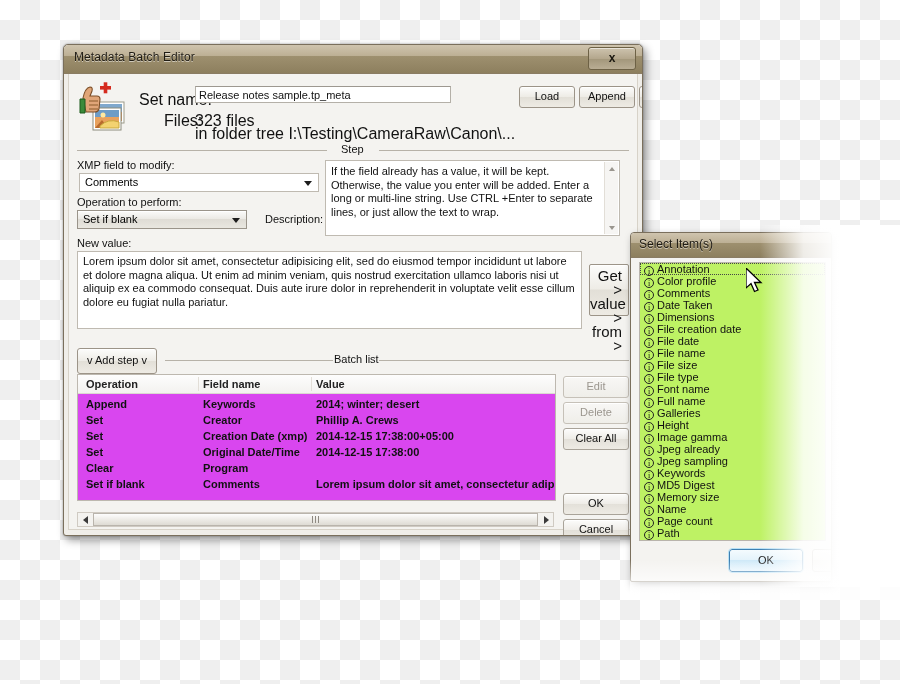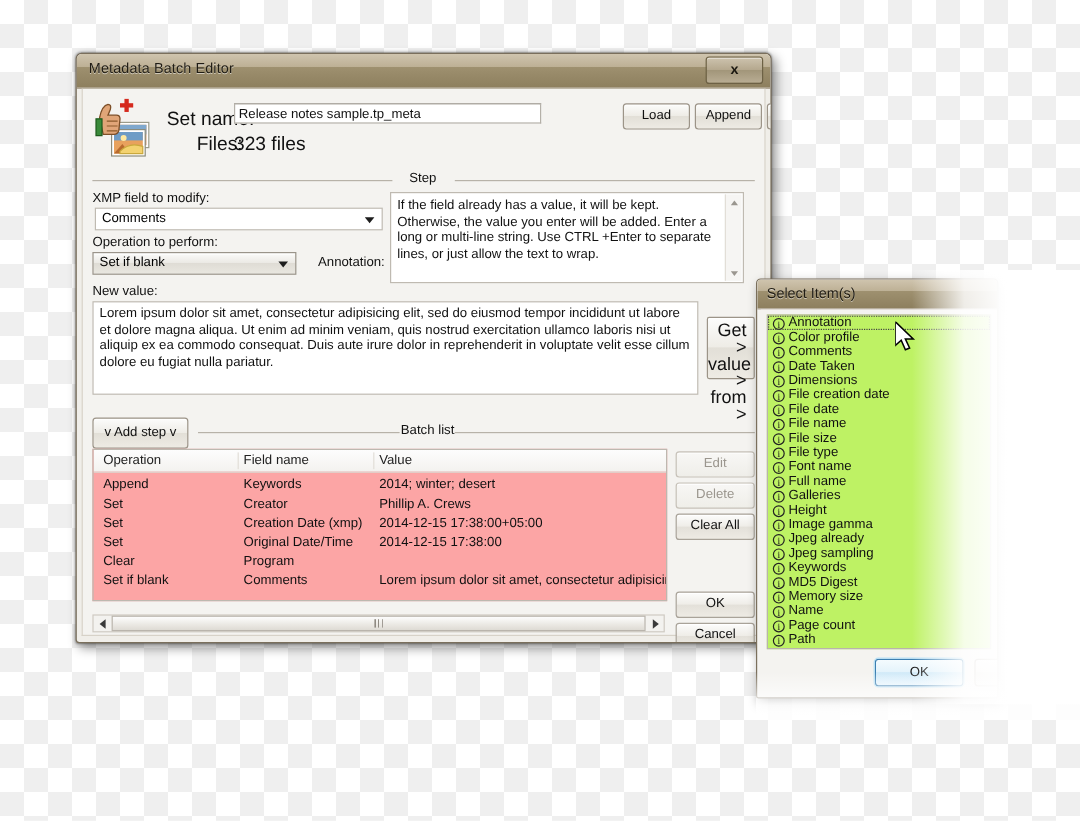--- a/index.html
+++ b/index.html
@@ -116,21 +116,21 @@
     box-sizing:border-box;cursor:pointer;box-shadow:inset 0 1px 0 #fff;
   }
   .addstep{
     position:absolute;border:1px solid #9c9488;border-radius:3px;
     background:linear-gradient(to bottom,#fcfcfb 0%,#eeece6 48%,#e2dfd7 50%,#eeebe4 100%);
     font-size:11px;text-align:center;cursor:pointer;box-shadow:inset 0 1px 0 #fff;color:#111;
   }
 
   
   .listbox{
-    position:absolute;background:#fca5a5;border:1px solid #bdb8af;overflow:hidden;
+    position:absolute;background:#d946ef;border:1px solid #bdb8af;overflow:hidden;font-weight:bold;
   }
   .lhead{
     position:absolute;left:0;top:0;right:0;height:18px;
     background:linear-gradient(to bottom,#fdfdfd,#f3f2ef);
     border-bottom:1px solid #dcd8d1;
   }
   .lhead span{position:absolute;top:3px;font-size:11px;color:#222;}
   .lhead .sep{position:absolute;top:2px;width:1px;height:14px;background:#e2ded7;}
   .lrow{position:absolute;left:0;right:0;height:16px;}
   .lrow span{position:absolute;top:1px;font-size:11px;color:#111;white-space:nowrap;}
@@ -249,39 +249,40 @@
 
       <div class="lbl setname-lbl">Set name:</div>
       <div class="setname-input">Release notes sample.tp_meta</div>
 
       <div class="hbtn load">Load</div>
       <div class="hbtn append">Append</div>
       <div class="hbtn save">Save</div>
 
       <div class="lbl files-lbl">Files:</div>
       <div class="lbl files-v1">323 files</div>
+      <div class="lbl files-v2">in folder tree I:\Testing\CameraRaw\Canon\...</div>
     </div>
 
     <div class="gline" style="left:8px;top:76px;width:250px;"></div>
     <div class="gline" style="left:310px;top:76px;width:250px;"></div>
     <div class="gcap" style="left:272px;top:69px;">Step</div>
 
     <div class="fieldlbl" style="left:8px;top:85px;">XMP field to modify:</div>
     <div class="combo-flat" style="left:10px;top:99px;width:240px;height:19px;">
       <span>Comments</span>
       <span class="arrow"></span>
     </div>
 
     <div class="fieldlbl" style="left:8px;top:122px;">Operation to perform:</div>
     <div class="combo-gray" style="left:8px;top:136px;width:170px;height:19px;">
       <span>Set if blank</span>
       <span class="arrow"></span>
     </div>
 
-    <div class="fieldlbl" style="left:196px;top:139px;">Annotation:</div>
+    <div class="fieldlbl" style="left:196px;top:139px;">Description:</div>
 
     <div class="descbox" style="left:256px;top:86px;width:295px;height:76px;">
       <div style="padding-right:12px;">If the field already has a value, it will be kept. Otherwise, the value you enter will be added. Enter a long or multi-line string. Use CTRL +Enter to separate lines, or just allow the text to wrap.</div>
       <div class="vscroll">
         <div class="up">
             <i class="tri-up"></i>
           </div>
         <div class="dn">
             <i class="tri-dn"></i>
           </div>

